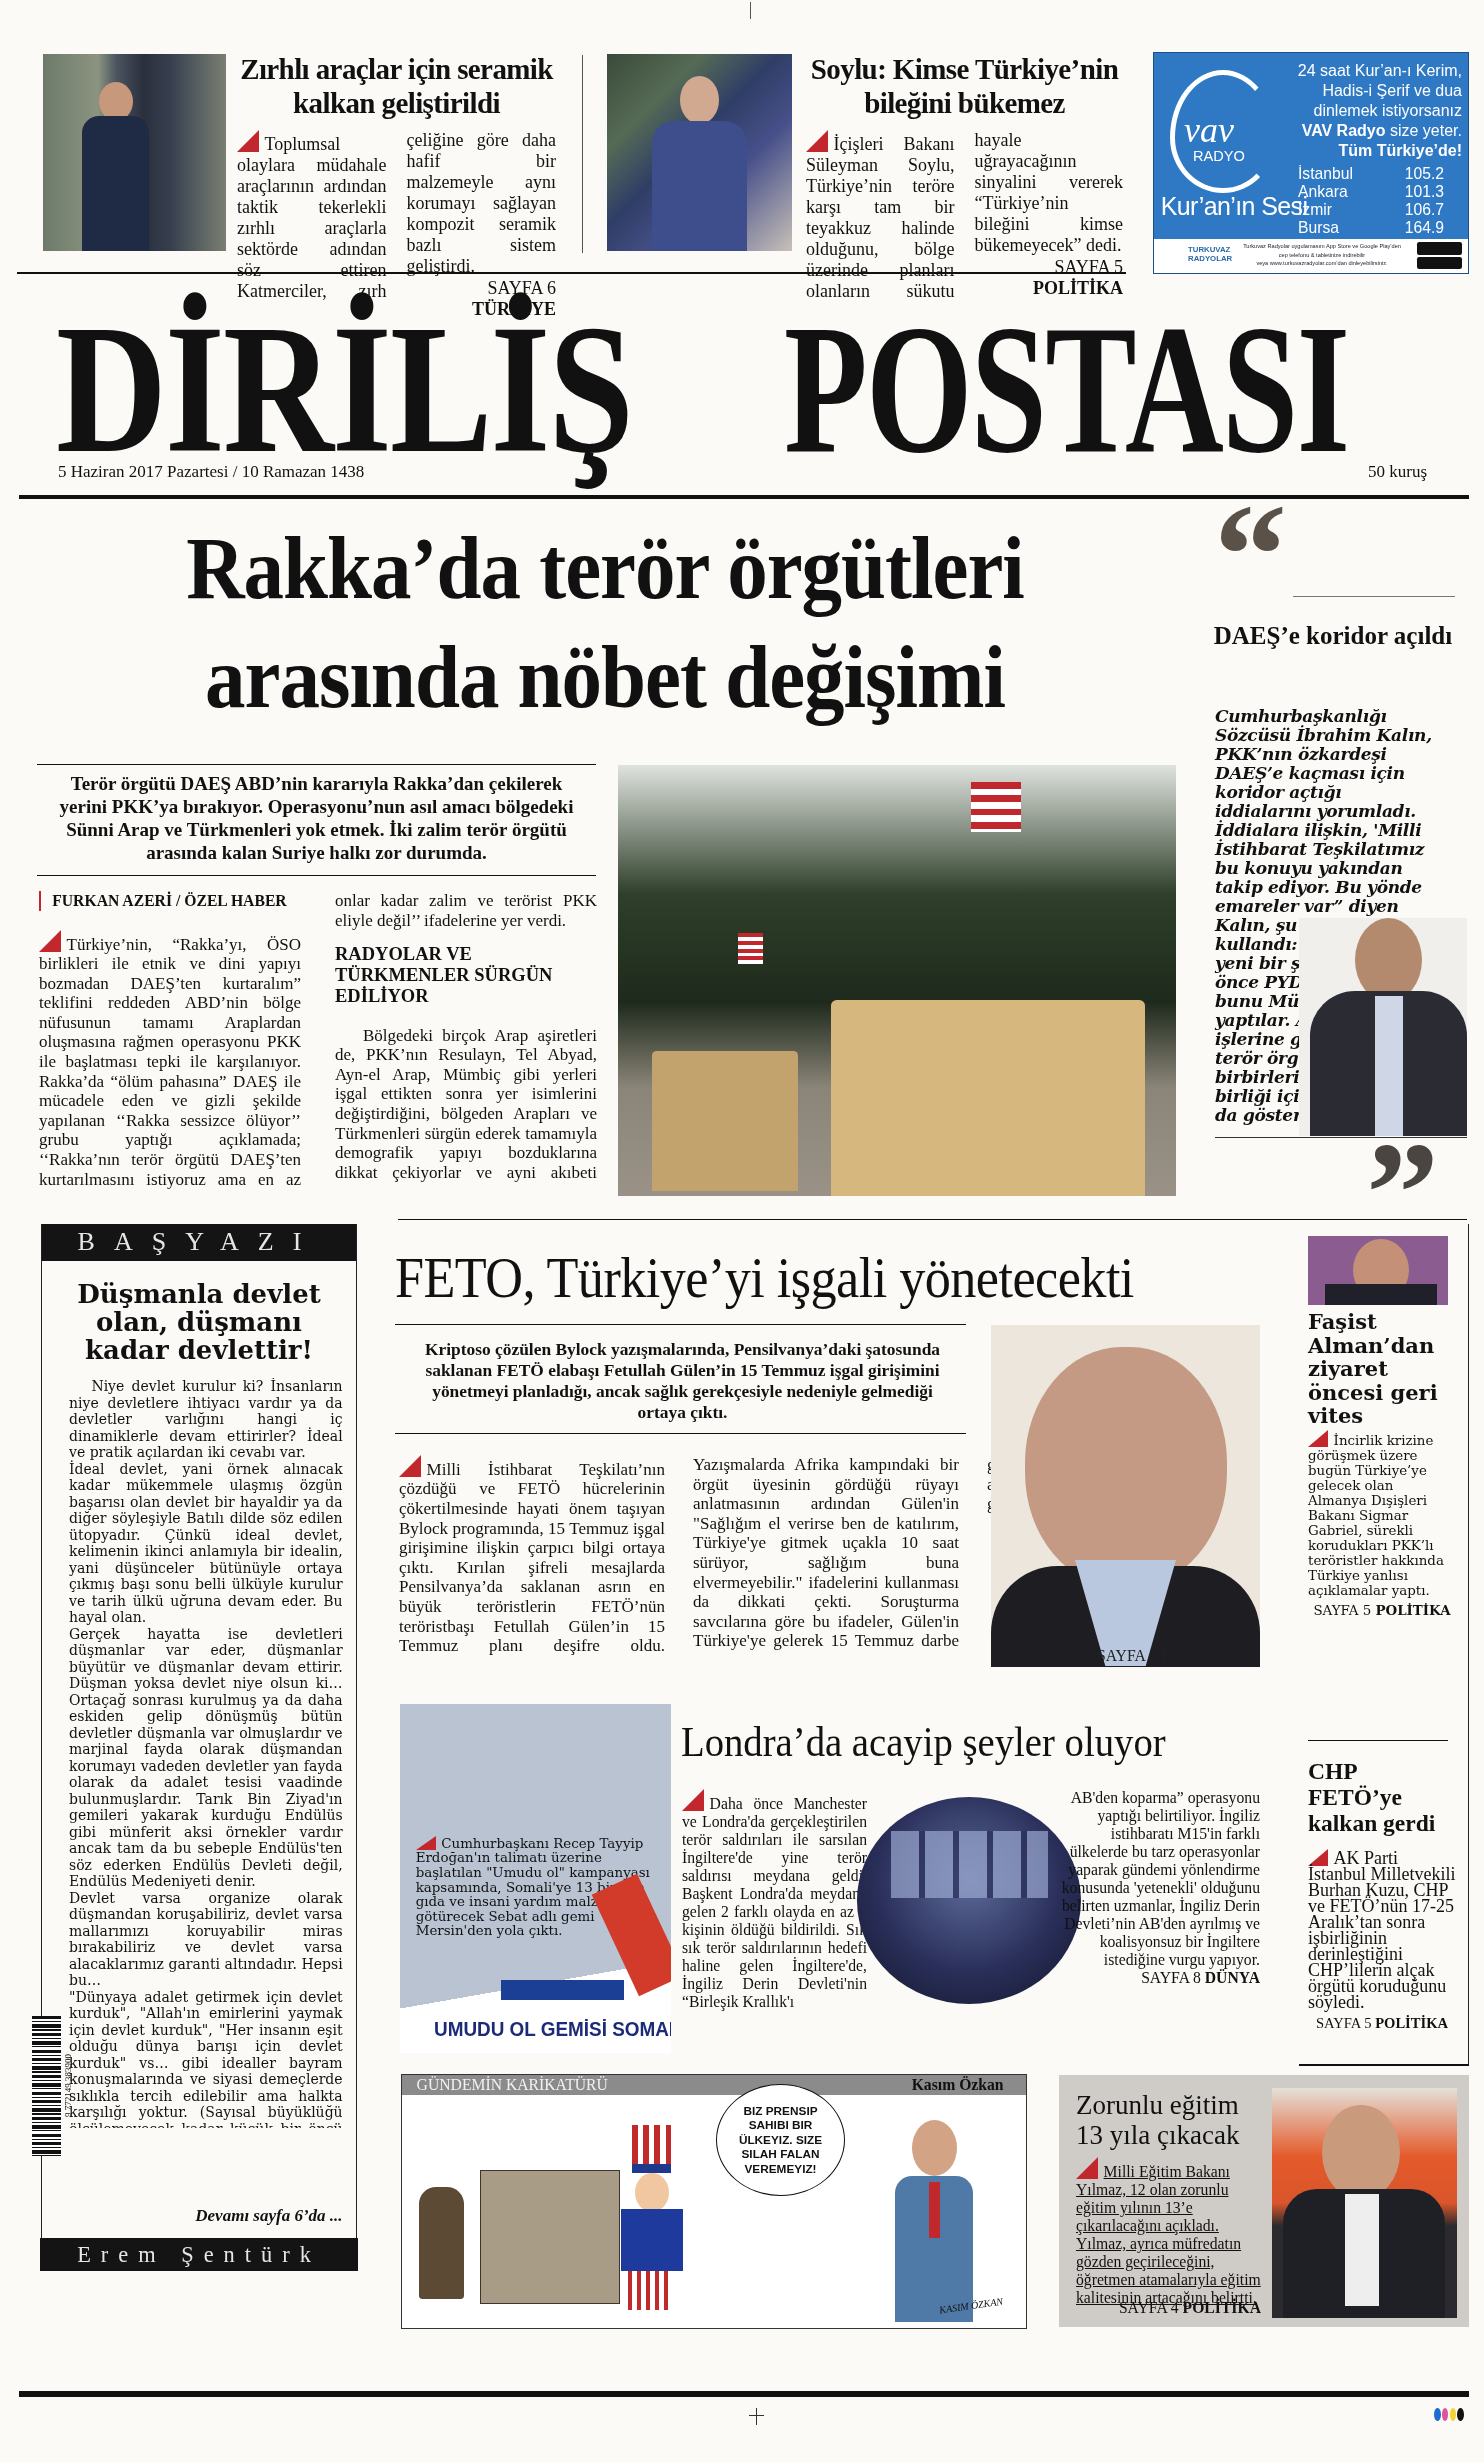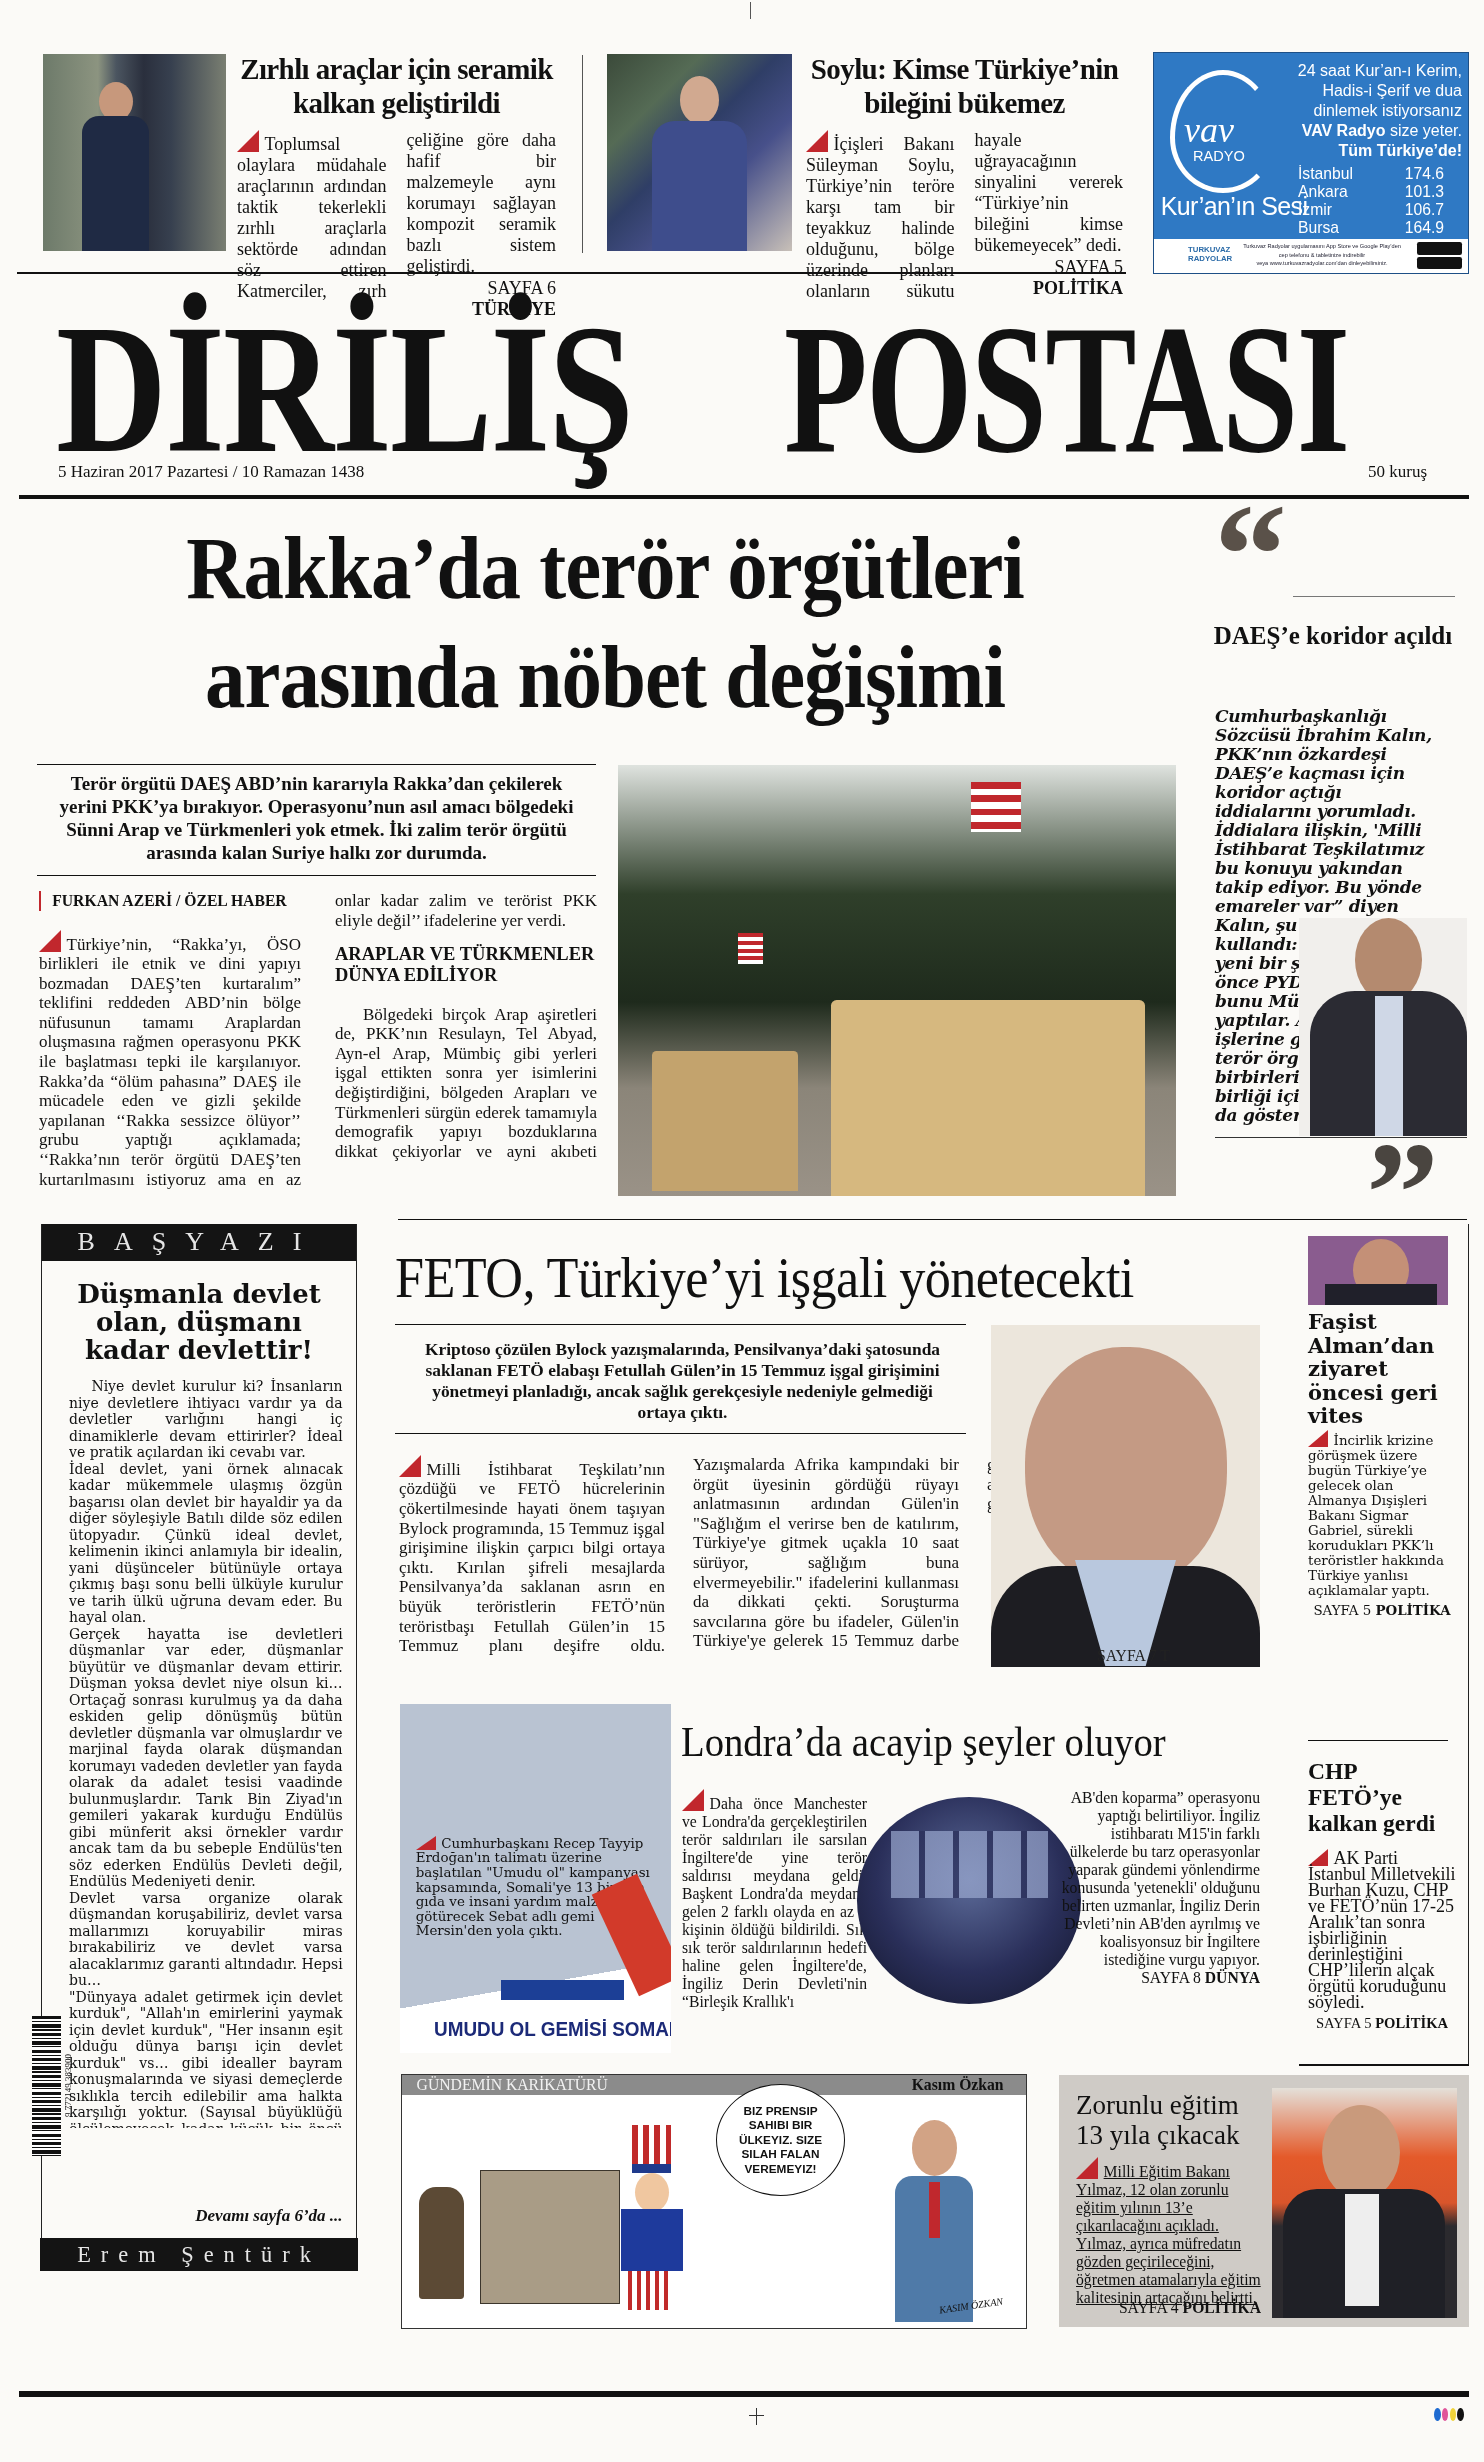--- a/index.html
+++ b/index.html
@@ -67,21 +67,21 @@
   <div style="position:absolute;left:129px;top:7.8px;width:179px;text-align:right;font-size:16px;line-height:20px;">
     <div>24 saat Kur’an-ı Kerim,</div>
     <div>Hadis-i Şerif ve dua</div>
     <div>dinlemek istiyorsanız</div>
     <div><b>VAV Radyo</b><span> size yeter.</span></div>
     <div style="font-weight:bold;">Tüm Türkiye’de!</div>
   </div>
   <div style="position:absolute;left:144px;top:112px;width:146px;font-size:15.7px;line-height:18px;">
     <div style="display:flex;justify-content:space-between;">
         <span>İstanbul</span>
-        <span>174.6</span>
+        <span>105.2</span>
       </div>
     <div style="display:flex;justify-content:space-between;">
         <span>Ankara</span>
         <span>101.3</span>
       </div>
     <div style="display:flex;justify-content:space-between;">
         <span>İzmir</span>
         <span>106.7</span>
       </div>
     <div style="display:flex;justify-content:space-between;">
@@ -116,21 +116,21 @@
   <div style="transform:scaleX(0.92);margin-top:13.4px;">arasında nöbet değişimi</div>
 </div>
 <div class="hr" style="left:37px;top:764px;width:559px;height:1.1px;"></div>
 <div class="abs" style="left:45px;top:772px;width:543px;text-align:center;font-weight:bold;font-size:19px;line-height:23px;">Terör örgütü DAEŞ ABD’nin kararıyla Rakka’dan çekilerek yerini PKK’ya bırakıyor. Operasyonu’nun asıl amacı bölgedeki Sünni Arap ve Türkmenleri yok etmek. İki zalim terör örgütü arasında kalan Suriye halkı zor durumda.</div>
 <div class="hr" style="left:37px;top:875px;width:559px;height:1.1px;"></div>
 
 <div class="abs" style="left:39px;top:891px;width:558px;font-size:17px;line-height:19.6px;">
   <div class="col2 para" style="column-gap:34px;height:308px;">
     <div style="font-weight:bold;font-size:15.7px;border-left:2.2px solid #c1272d;padding-left:11.2px;margin-bottom:19px;"><span>FURKAN AZERİ / ÖZEL HABER</span></div>
     <span class="tri sm"></span><span>Türkiye’nin, “Rakka’yı, ÖSO birlikleri ile etnik ve dini yapıyı bozmadan DAEŞ’ten kurtaralım” teklifini reddeden ABD’nin bölge nüfusunun tamamı Araplardan oluşmasına rağmen operasyonu PKK ile başlatması tepki ile karşılanıyor. Rakka’da “ölüm pahasına” DAEŞ ile mücadele eden ve gizli şekilde yapılanan ‘‘Rakka sessizce ölüyor’’ grubu yaptığı açıklamada; ‘‘Rakka’nın terör örgütü DAEŞ’ten kurtarılmasını istiyoruz ama en az onlar kadar zalim ve terörist PKK eliyle değil’’ ifadelerine yer verdi.</span>
-    <div style="font-weight:bold;font-size:18.5px;line-height:21px;margin:13.4px 0 19px;text-align:left;">ARAPLAR VE TÜRKMENLER DÜNYA EDİLİYOR</div>
+    <div style="font-weight:bold;font-size:18.5px;line-height:21px;margin:13.4px 0 19px;text-align:left;">RADYOLAR VE TÜRKMENLER SÜRGÜN EDİLİYOR</div>
     <div style="text-indent:28px;">Bölgedeki birçok Arap aşiretleri de, PKK’nın Resulayn, Tel Abyad, Ayn-el Arap, Mümbiç gibi yerleri işgal ettikten sonra yer isimlerini değiştirdiğini, bölgeden Arapları ve Türkmenleri sürgün ederek tamamıyla demografik yapıyı bozduklarına dikkat çekiyorlar ve ayni akıbeti Rakka’nın da yaşayacağını ifade ediyorlar.</div>
     <div class="sayfa"><span>SAYFA 13</span> <b>DÜNYA</b></div>
   </div>
 </div>
 
 <div class="photo" style="left:618px;top:765px;width:558px;height:431px;background:linear-gradient(180deg,#dfe3df 0%,#2f3f2a 30%,#1e2a1c 55%,#8b8579 75%,#9a9287 100%);">
   <div style="position:absolute;left:213px;top:235px;width:314px;height:202px;background:#d6b87f;border-radius:5.6px 5.6px 0 0;"></div>
   <div style="position:absolute;left:34px;top:286px;width:146px;height:140px;background:#c3a36d;border-radius:4.5px 4.5px 0 0;"></div>
   <div style="position:absolute;left:353px;top:17px;width:50px;height:50px;background:repeating-linear-gradient(180deg,#c0282d 0 6.7px,#fff 6.7px 13.4px);"></div>
   <div style="position:absolute;left:120px;top:168px;width:25px;height:31px;background:repeating-linear-gradient(180deg,#c0282d 0 3.9px,#fff 3.9px 7.8px);"></div>

